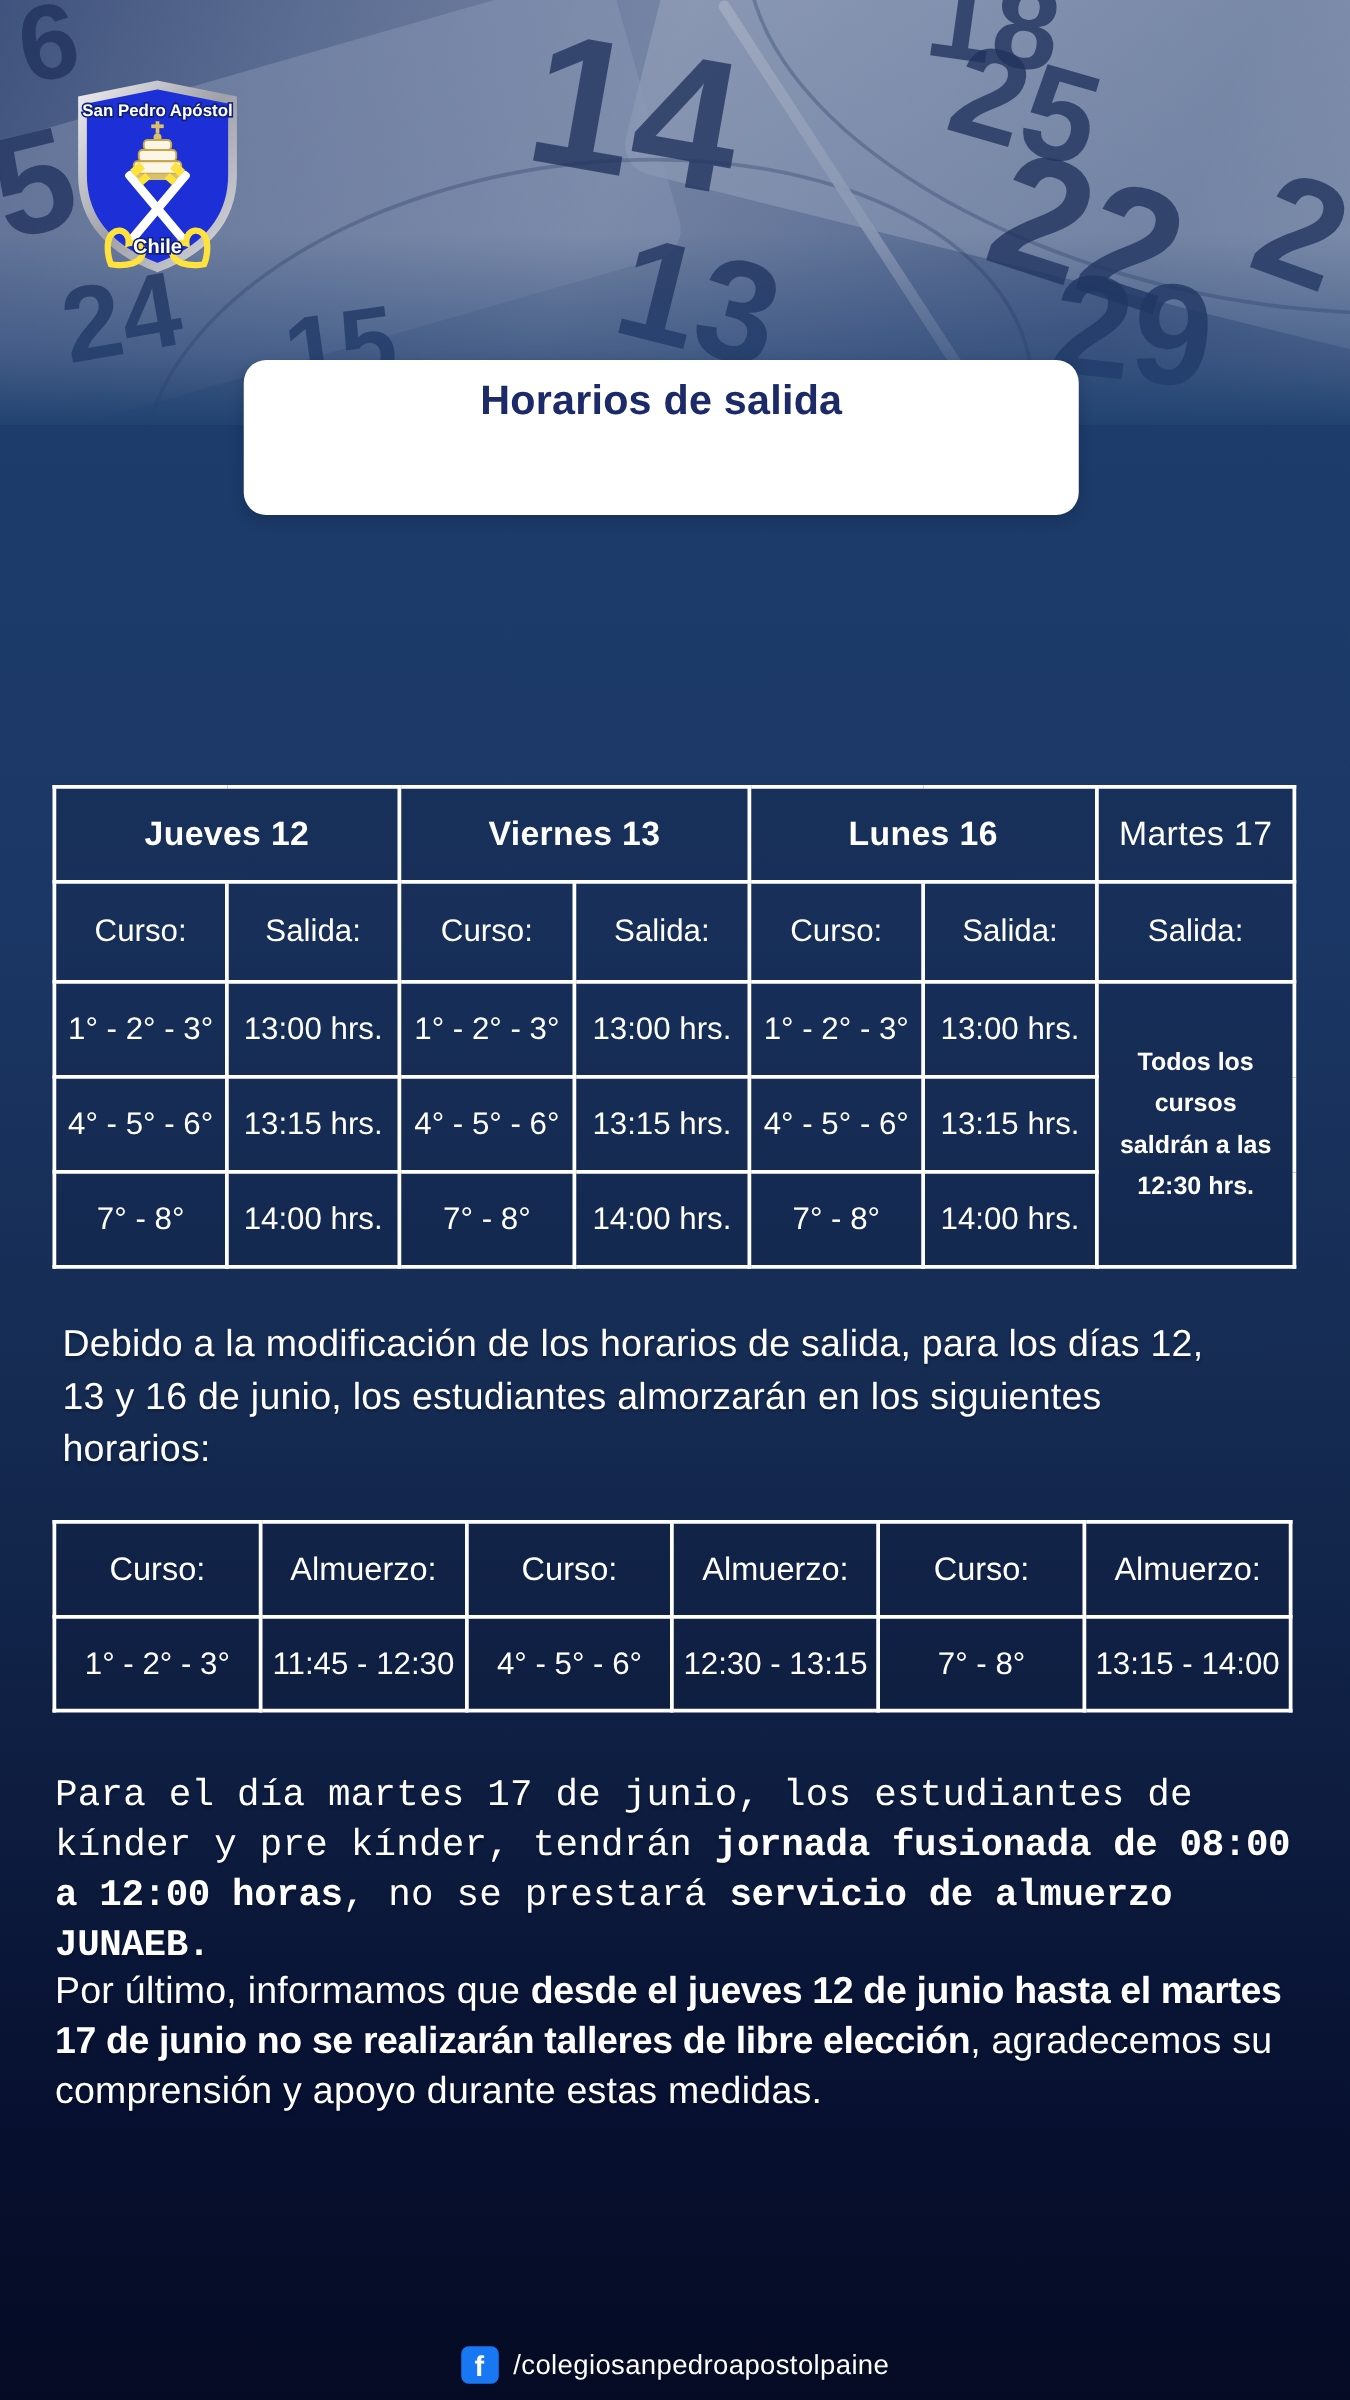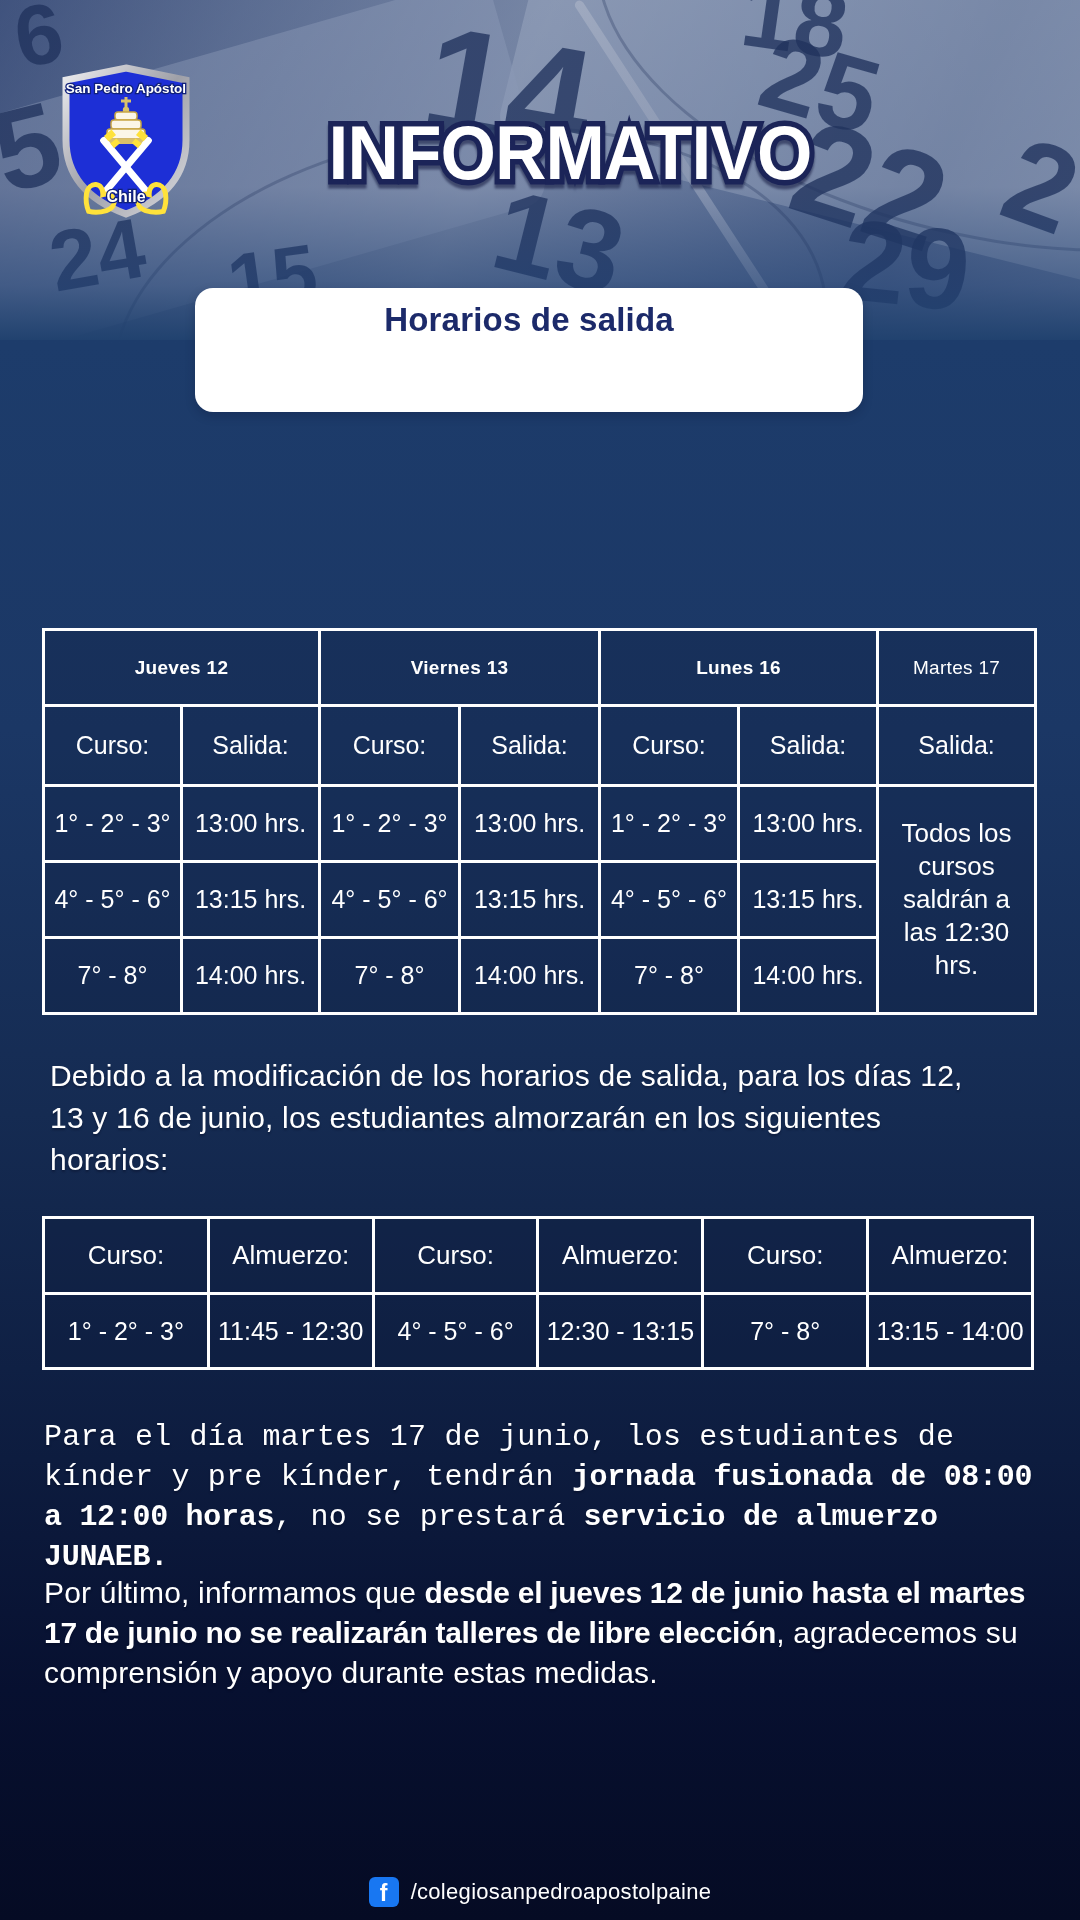--- a/index.html
+++ b/index.html
@@ -54,25 +54,25 @@
   .p2 { left:50px; top:1055px; width:1000px; line-height:42px; }
   .p3 { left:44px; top:1417px; width:1000px; white-space:normal;font-family:Liberation Mono, monospace; }
   .p4 { left:44px; top:1573px; width:1010px; white-space:normal; }
   .b  { font-weight:700; letter-spacing:-0.3px; }
   
   table { position:absolute; border-collapse:collapse; table-layout:fixed; }
   .t1 { left:42px; top:628px; width:992px; }
   .t2 { left:42px; top:1216px; width:992px; }
   td, th { border:3px solid #ffffff; color:#ffffff; text-align:center; vertical-align:middle;
            background:rgba(13,30,62,.28); padding:0; }
-  .t1 .day    { height:76px; font-size:19px; font-weight:700; letter-spacing:.3px; }
+  .t1 .day    { height:76px; font-size:27px; font-weight:700; letter-spacing:.3px; }
   .t1 .day-lt { font-weight:400; }
   .t1 .sub    { height:80px; font-size:25px; font-weight:400; }
   .t1 .cell   { height:76px; font-size:25px; font-weight:400; }
-  .t1 .note   { font-size:26px; font-weight:400; line-height:33px; padding:0 14px; }
+  .t1 .note   { font-size:20px; font-weight:700; line-height:33px; padding:0 14px; }
   .t2 .sub    { height:76px; font-size:26px; font-weight:400; }
   .t2 .cell   { height:75px; font-size:25px; font-weight:400; }
   
   .footer { position:absolute; left:0; top:1877px; width:1080px; display:flex;
             justify-content:center; align-items:center; gap:44px; }
   .f-item { display:flex; align-items:center; gap:12px; color:#ffffff; font-size:22px; letter-spacing:.3px; }
   .fb-icon { width:30px; height:30px; border-radius:6px; background:#1877f2; color:#ffffff;
              font-weight:700; font-size:23px; display:flex; align-items:flex-end; justify-content:center; line-height:27px; }
   .link-icon { width:30px; height:30px; border-radius:50%; background:#2e9af0;
                display:flex; align-items:center; justify-content:center; }
@@ -140,25 +140,20 @@
           <rect x="-11" y="-28" width="8" height="6" fill="#ffe23b"></rect>
           <g transform="translate(0,44)">
             <path d="M0 -8 C-7 -18 -20 -10 -13 2 C-8 10 0 14 0 14 C0 14 8 10 13 2 C20 -10 7 -18 0 -8 Z" fill="none" stroke="#ffe23b" stroke-width="5"></path>
           </g>
         </g>
       </g>
       <text x="66" y="138" text-anchor="middle" font-size="16" font-weight="700" fill="#ffffff" stroke="#10207a" stroke-width="2.6" paint-order="stroke">Chile</text>
     </svg>
   </div>
 
-  <div class="big-title">
-    <svg width="548" height="104" viewBox="0 0 585 104">
-      <text x="6" y="80" font-family="Liberation Sans, sans-serif" font-size="76" font-weight="900" letter-spacing="-1" fill="#ffffff" stroke="#1b2458" stroke-width="11" paint-order="stroke" transform="scale(1,1.06)">INFORMATIVO</text>
-    </svg>
-  </div>
 
   <div class="title-box">
     <div>Horarios de salida</div>
   </div>
 
 
   <table class="t1">
     <colgroup>
       <col style="width:138px">
         <col style="width:138px">

